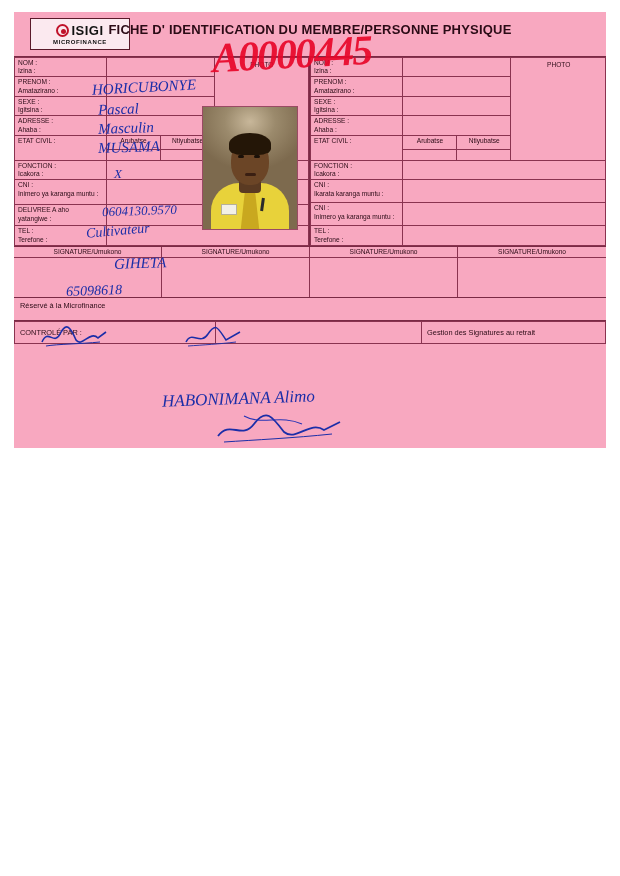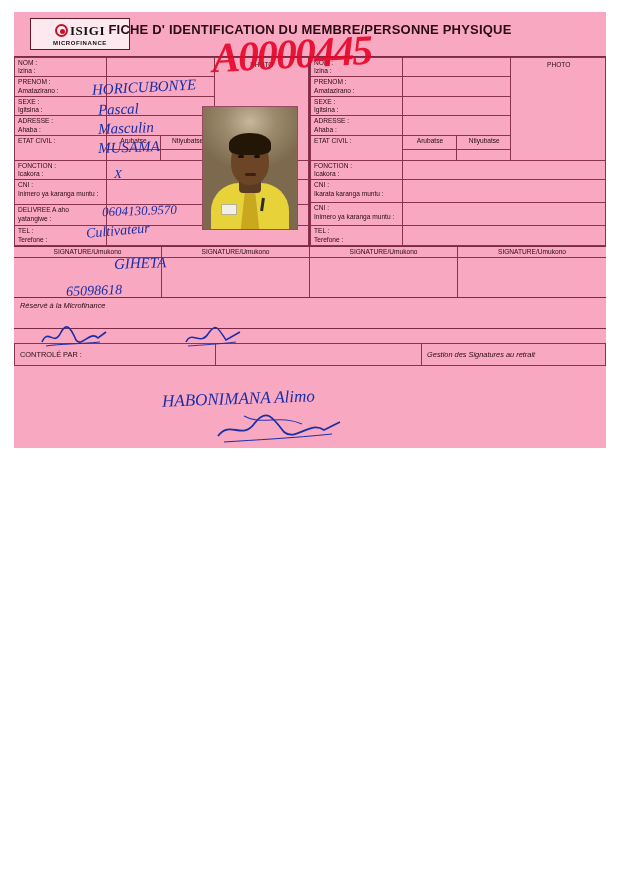--- a/index.html
+++ b/index.html
@@ -41,21 +41,21 @@
     border:2.2px solid #c0122a;
     box-sizing:border-box;
     position:relative;
   }
   #logo-circle::after{
     content:""; position:absolute; left:3px; top:3px;
     width:5px;height:5px;border-radius:50%;background:#c0122a;
   }
   #logo-word {
     font-size:13px; font-weight:bold; letter-spacing:0.5px;
-    color:#111; font-family:Liberation Serif, serif;
+    color:#111; font-family:Liberation Sans, sans-serif;
   }
   #logo-sub {
     font-size:6px; font-weight:bold; letter-spacing:0.6px;
     color:#111; margin-top:1px;
   }
   #form-title {
     position:absolute; left:0; right:0; top:10px;
     text-align:center;
     font-size:13px; font-weight:bold;
     color:#2b0b16;
@@ -130,42 +130,40 @@
     font-size:6.6px;
     color:#2b0b16;
     border-bottom:0.8px solid #8a3350;
     padding:1.5px 0;
   }
 
   
   #reserved-title {
     font-size:7.4px;
     color:#2b0b16;
-    padding:3px 0 18px 6px;
+    padding:3px 0 10px 6px;
     border-bottom:1.2px solid #7a2a45;
-    font-style:italic;
   }
   table.reserved {
     width:100%;
     border-collapse:collapse;
     table-layout:fixed;
-    margin-top:14px;
   }
   table.reserved td {
     border:0.8px solid #8a3350;
     font-size:7.4px;
     color:#2b0b16;
     height:17px;
     padding:2px 5px;
     vertical-align:middle;
     position:relative;
   }
   td.r-lbl { width:34%; }
   td.r-mid { width:35%; }
-  td.r-right { width:31%;font-style:italic; }
+  td.r-right { width:31%; }
 
   
   .hw {
     position:absolute;
     font-family:"Liberation Serif", serif;
     color:#1b2ea8;
     font-style:italic;
     white-space:nowrap;
     pointer-events:none;
     line-height:1;

